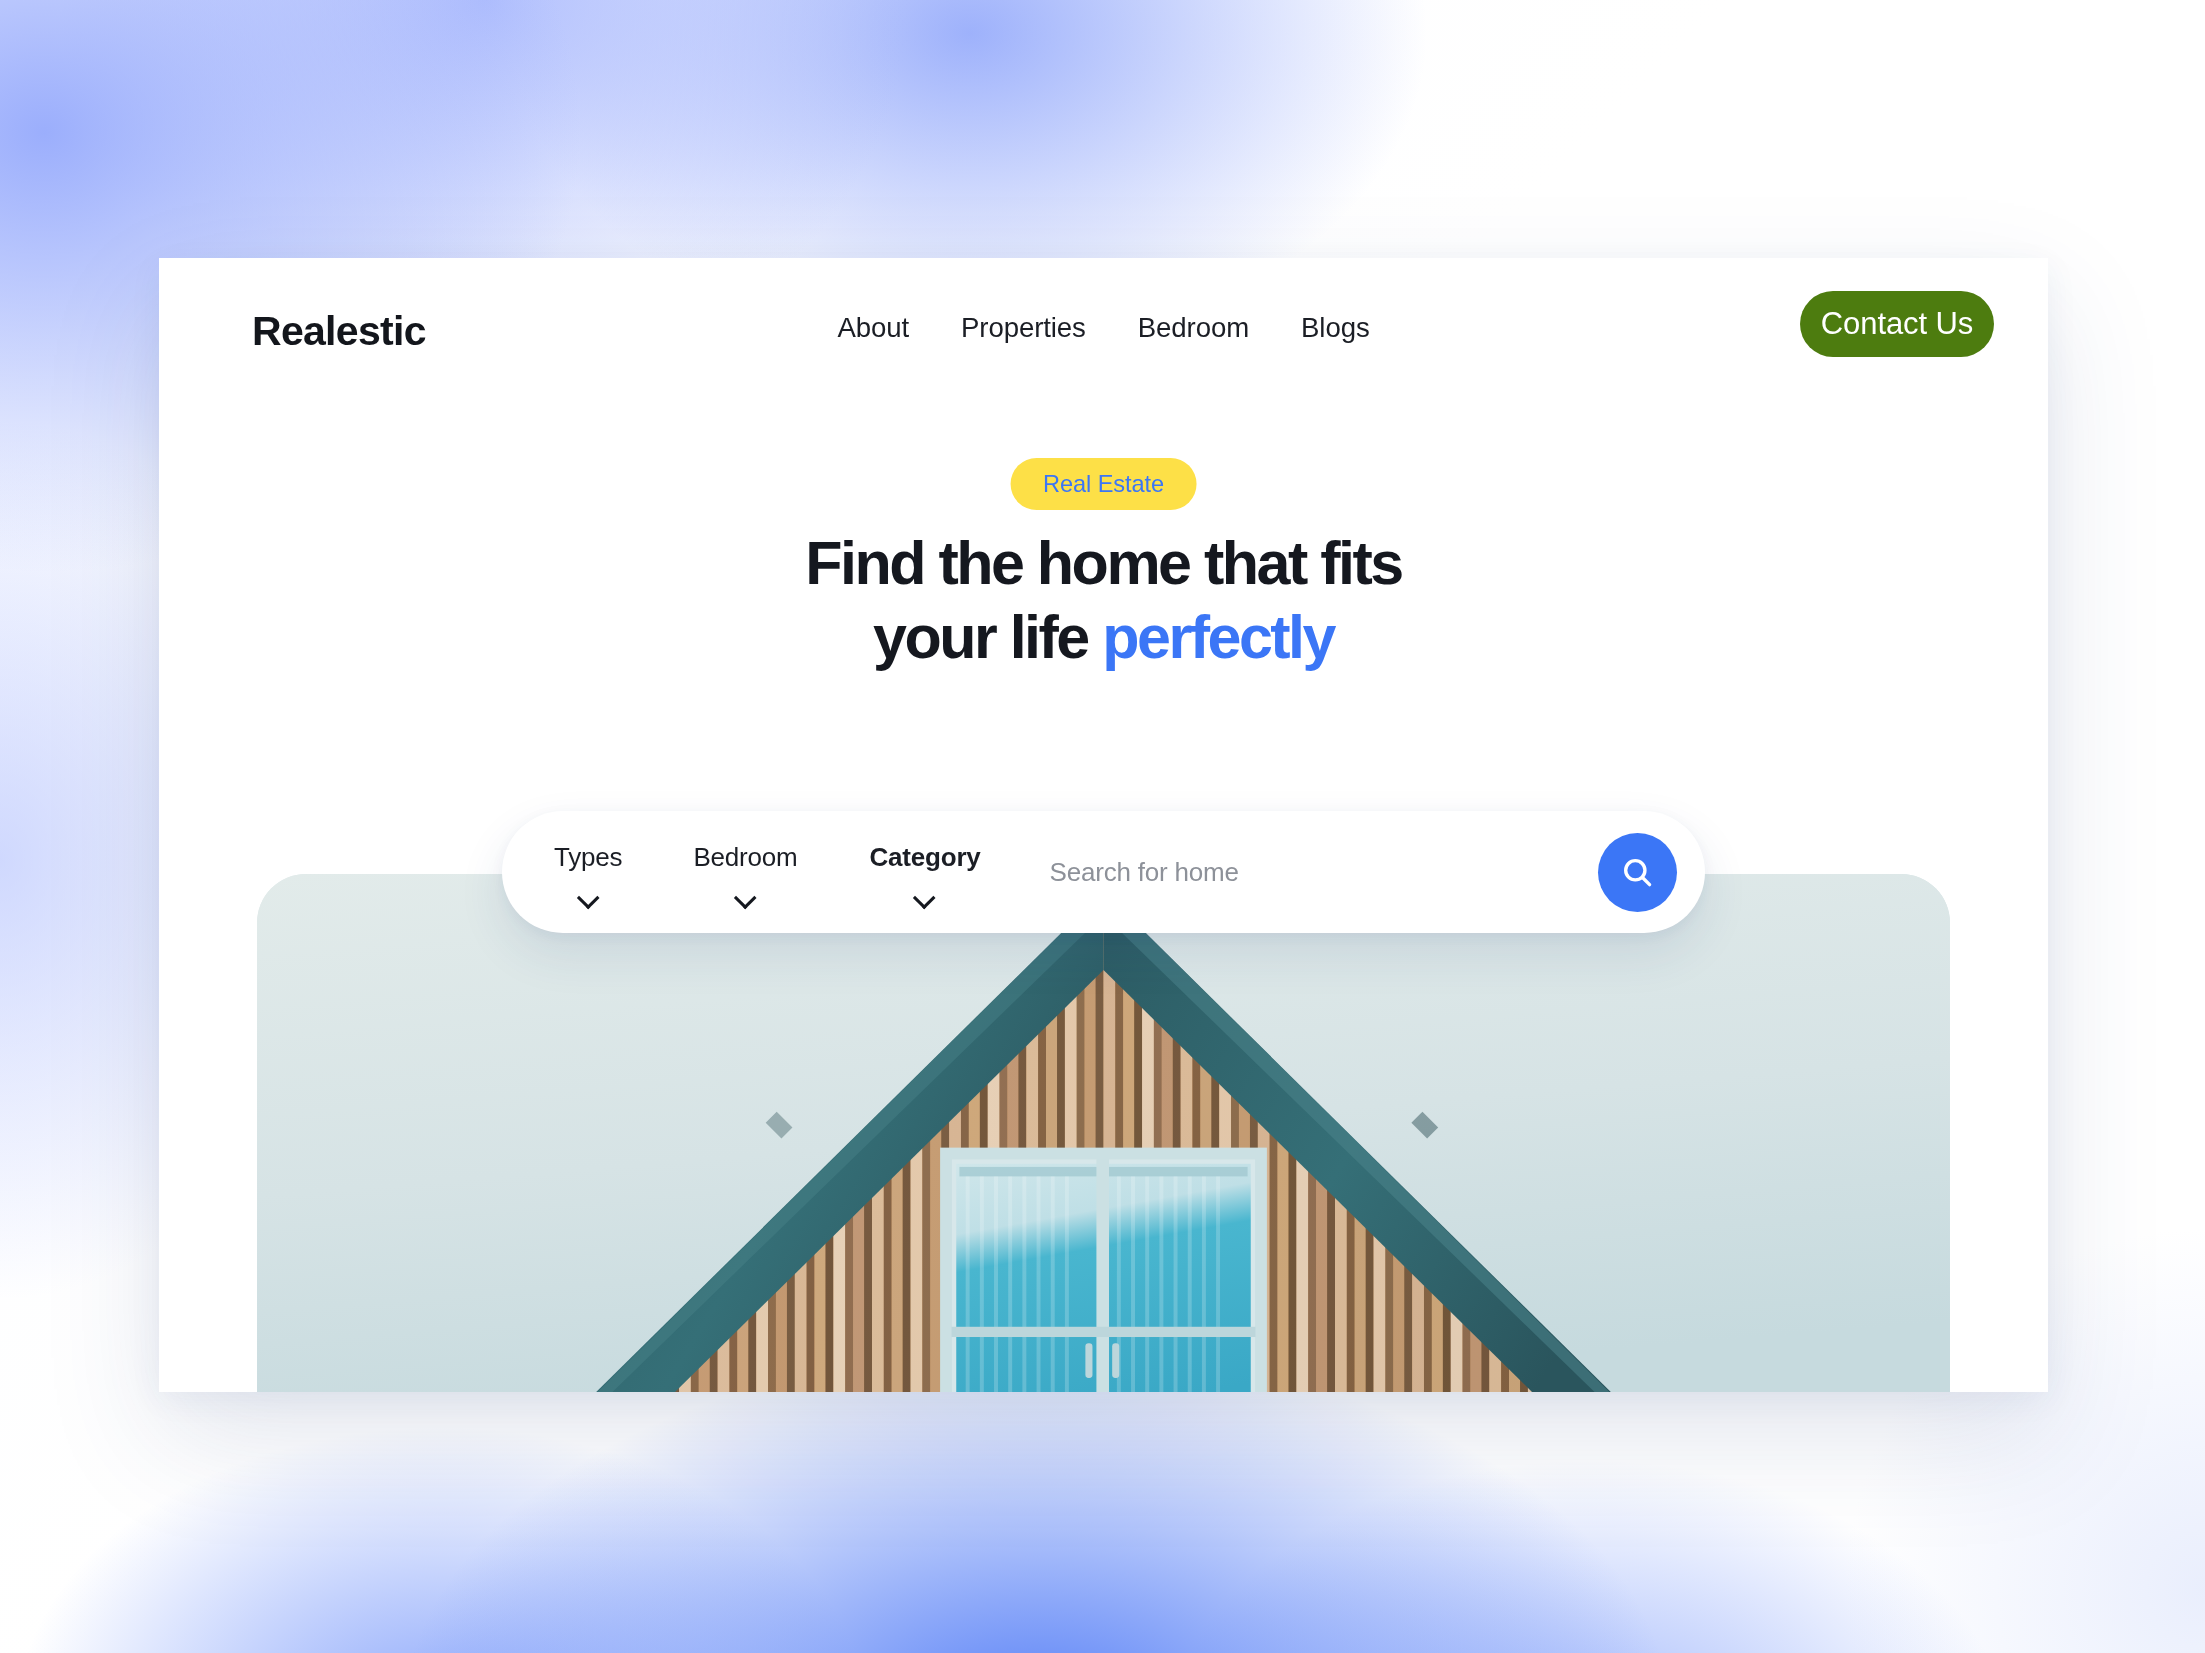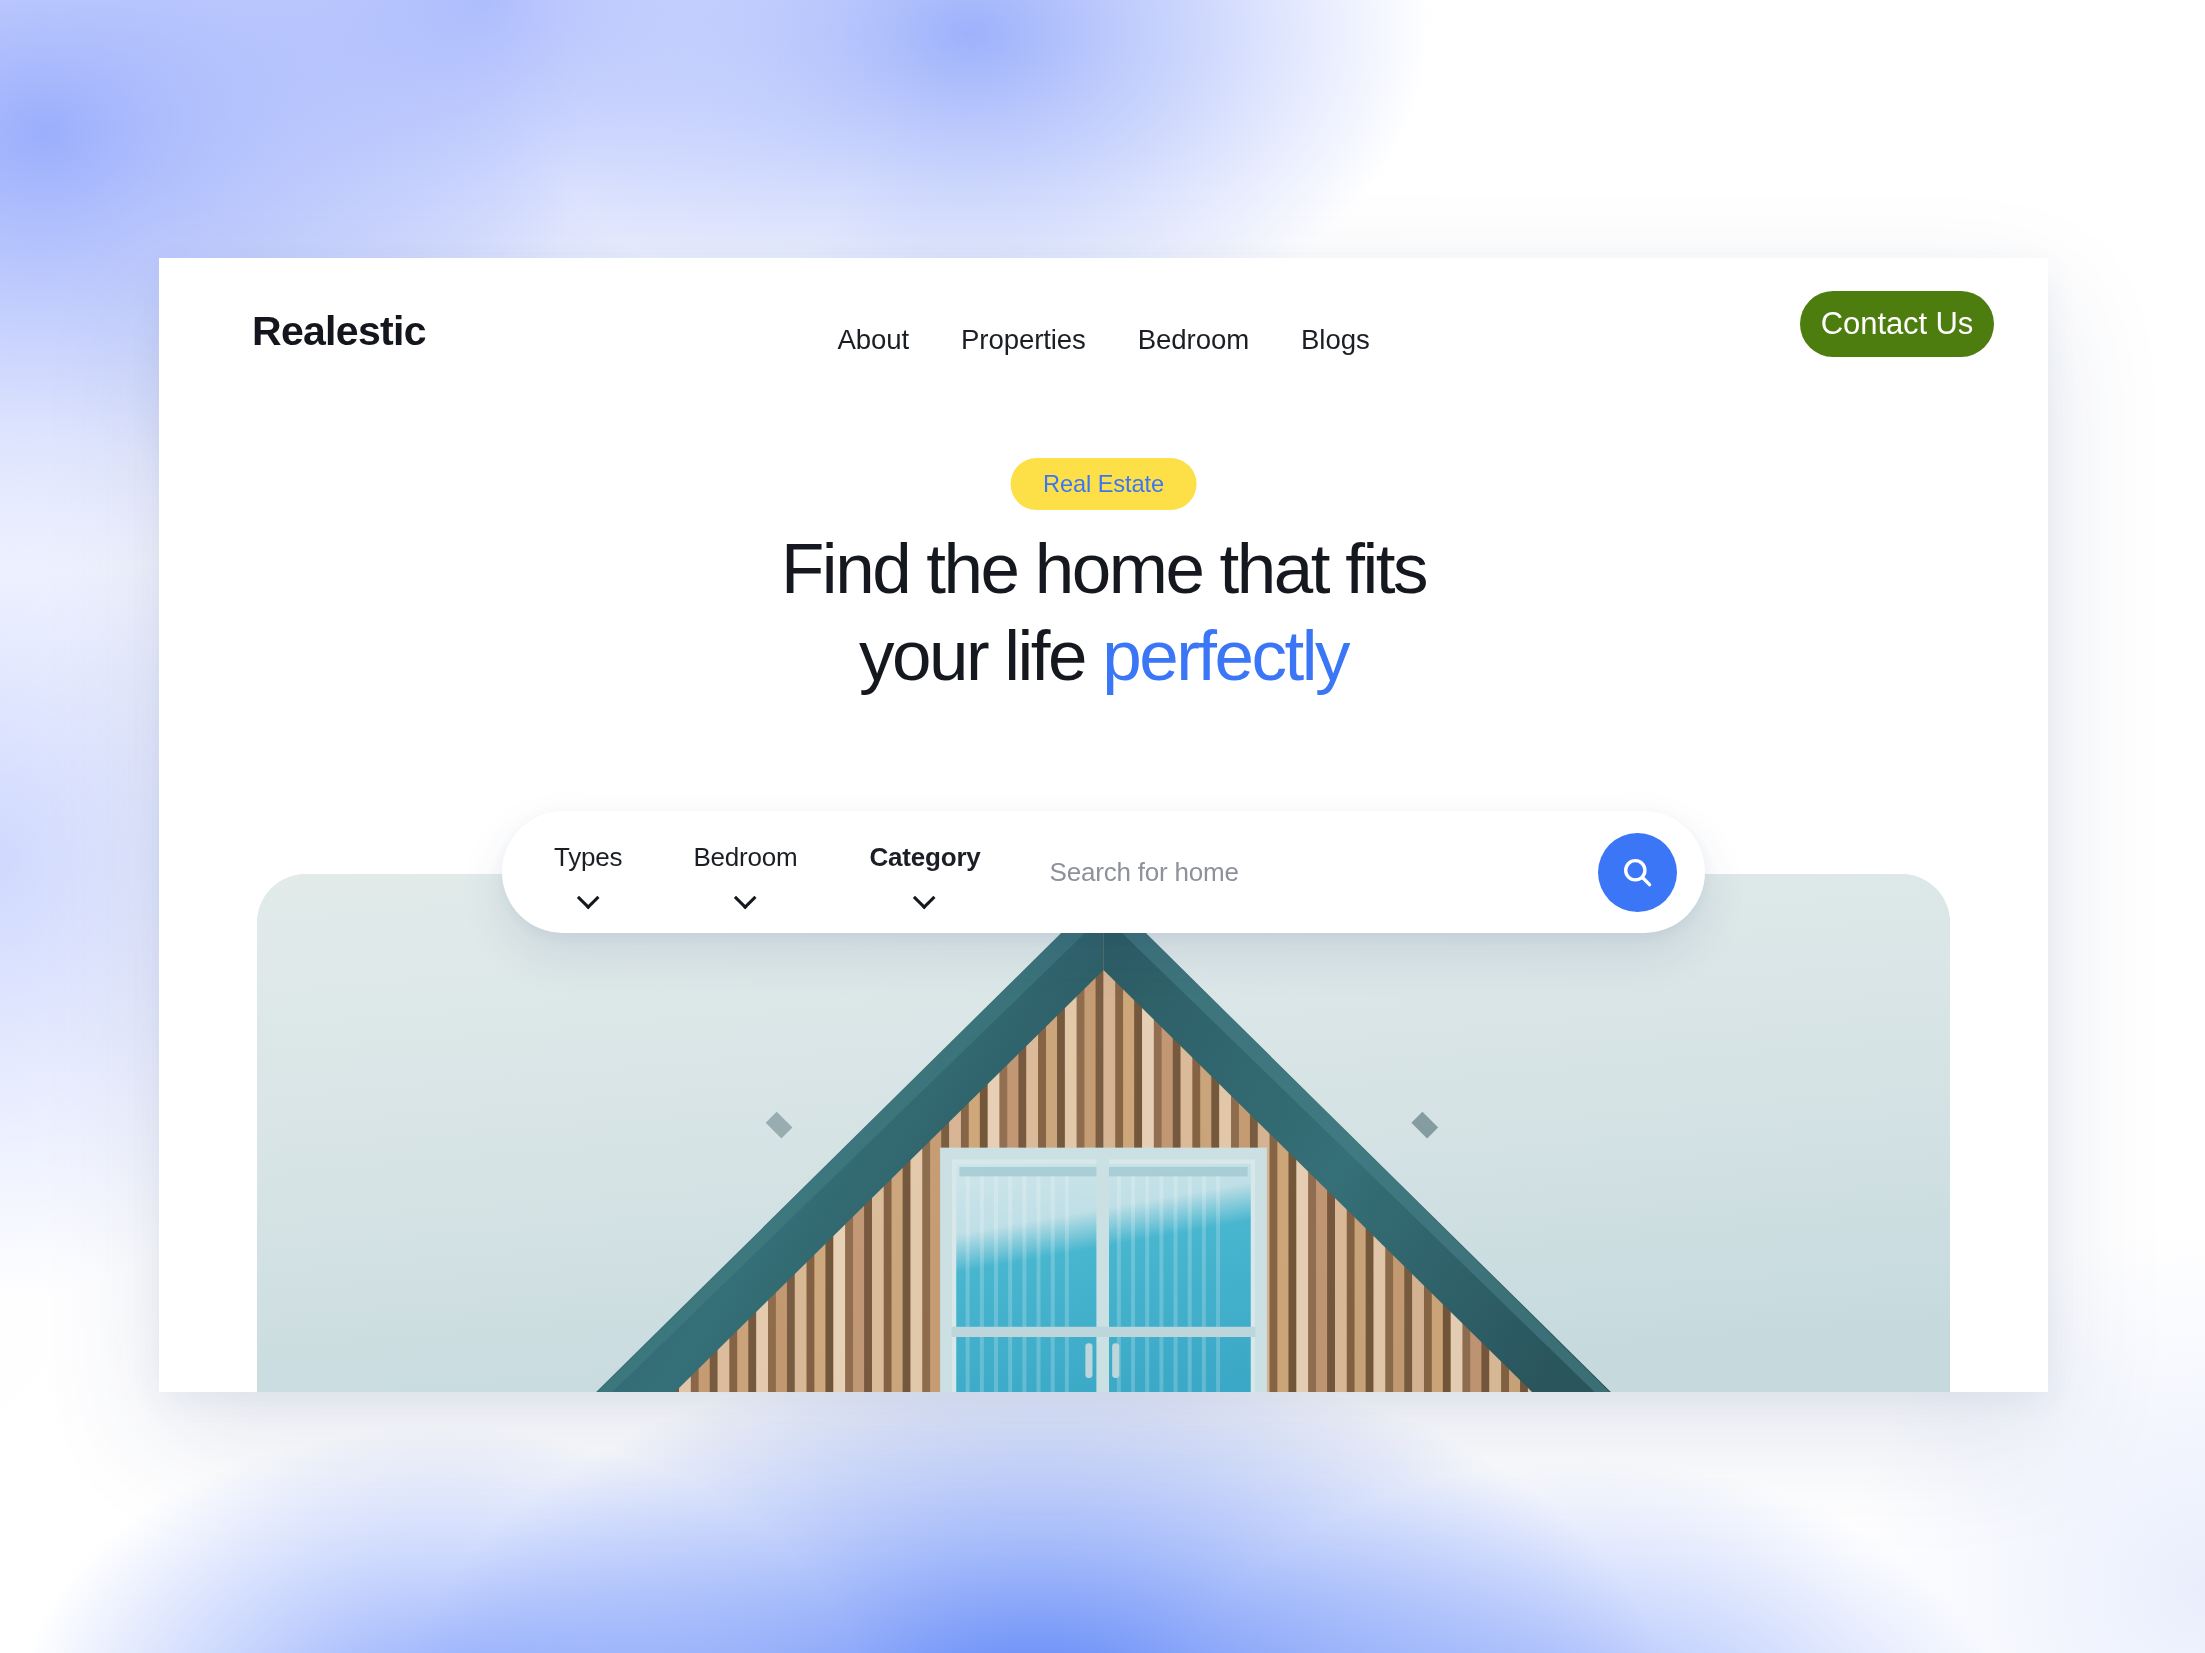--- a/index.html
+++ b/index.html
@@ -39,21 +39,21 @@
   #navbar {
     position:absolute; left:0; top:0;
     width:100%; height:150px;
   }
   #logo {
     position:absolute; left:93px; top:50px;
     font-size:41px; font-weight:700; color:#13161c;
     letter-spacing:-0.7px;
   }
   #navlinks {
-    position:absolute; left:50%; top:66px;
+    position:absolute; left:50%; top:54px;
     transform:translateX(-50%);
     display:flex; gap:52px; align-items:center;
     white-space:nowrap;
   }
   .navlink {
     font-size:27.6px; color:#1b1e25; letter-spacing:-0.1px;
     cursor:pointer;
   }
   #contact-btn {
     position:absolute; right:54px; top:33px;
@@ -73,22 +73,22 @@
     transform:translateX(-50%);
     height:52px; padding:0 33px;
     display:flex; align-items:center; justify-content:center;
     background:#fde047; border-radius:26px;
     font-size:23.6px; color:#3b76f6; letter-spacing:-0.1px;
     white-space:nowrap;
   }
   #headline {
     position:absolute; left:0; top:268px; width:100%;
     text-align:center;
-    font-size:71px; line-height:1.22;
-    font-weight:400; color:#15181f;
+    font-size:61px; line-height:1.22;
+    font-weight:700; color:#15181f;
     letter-spacing:-2.5px;
   }
   #headline .accent { color:#3b76f6; }
   .hl-line { display:block; }
 
   
   #searchbar {
     position:absolute;
     left:343px; top:553px;
     width:1203px; height:122px;

